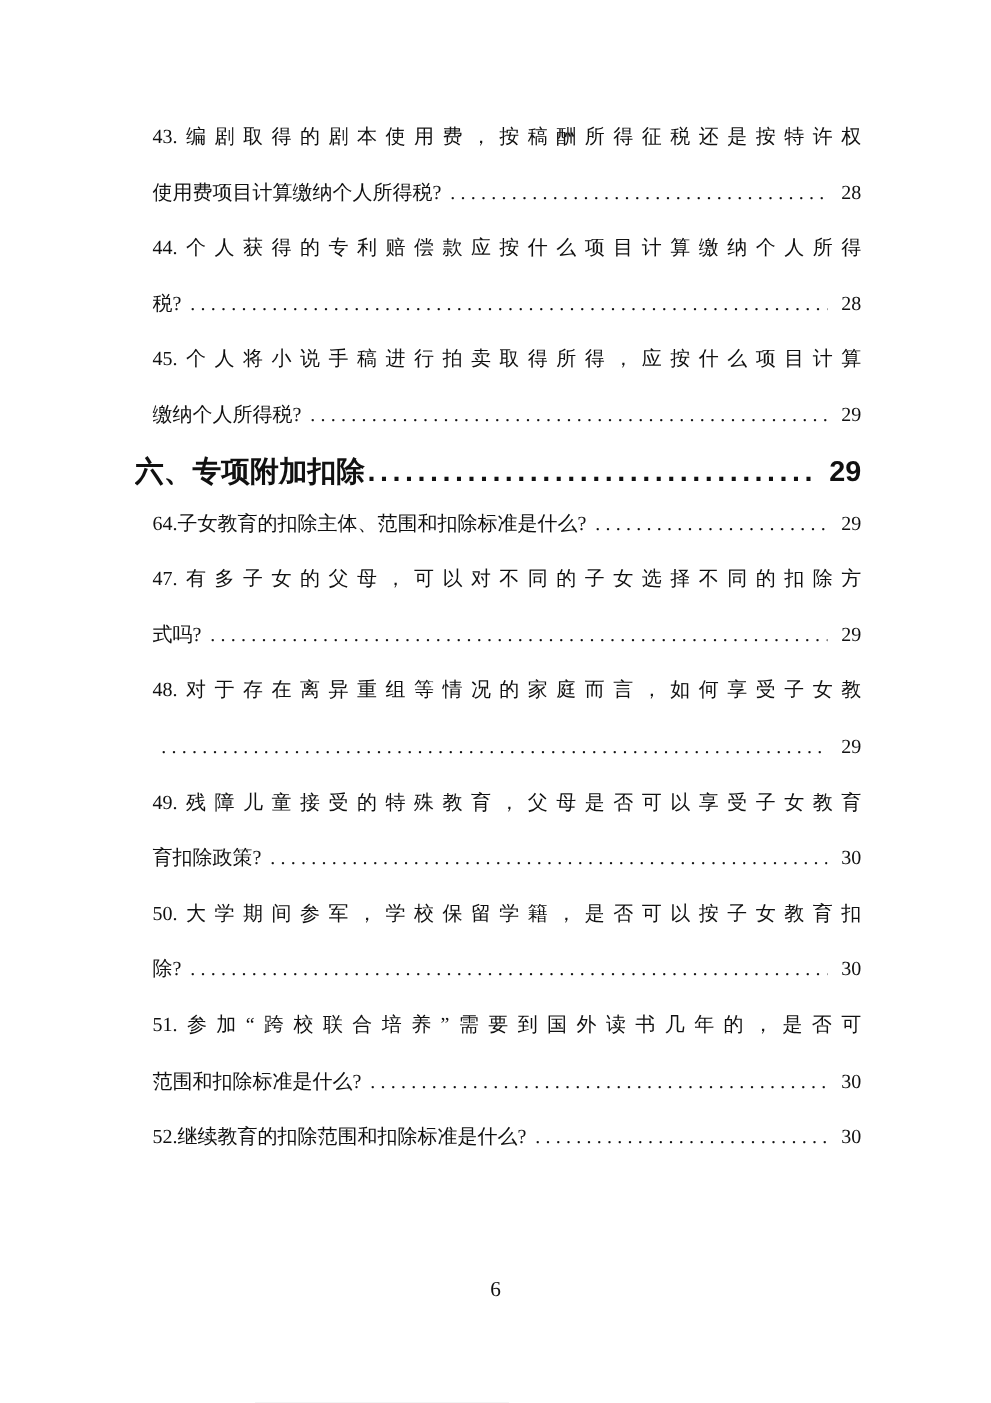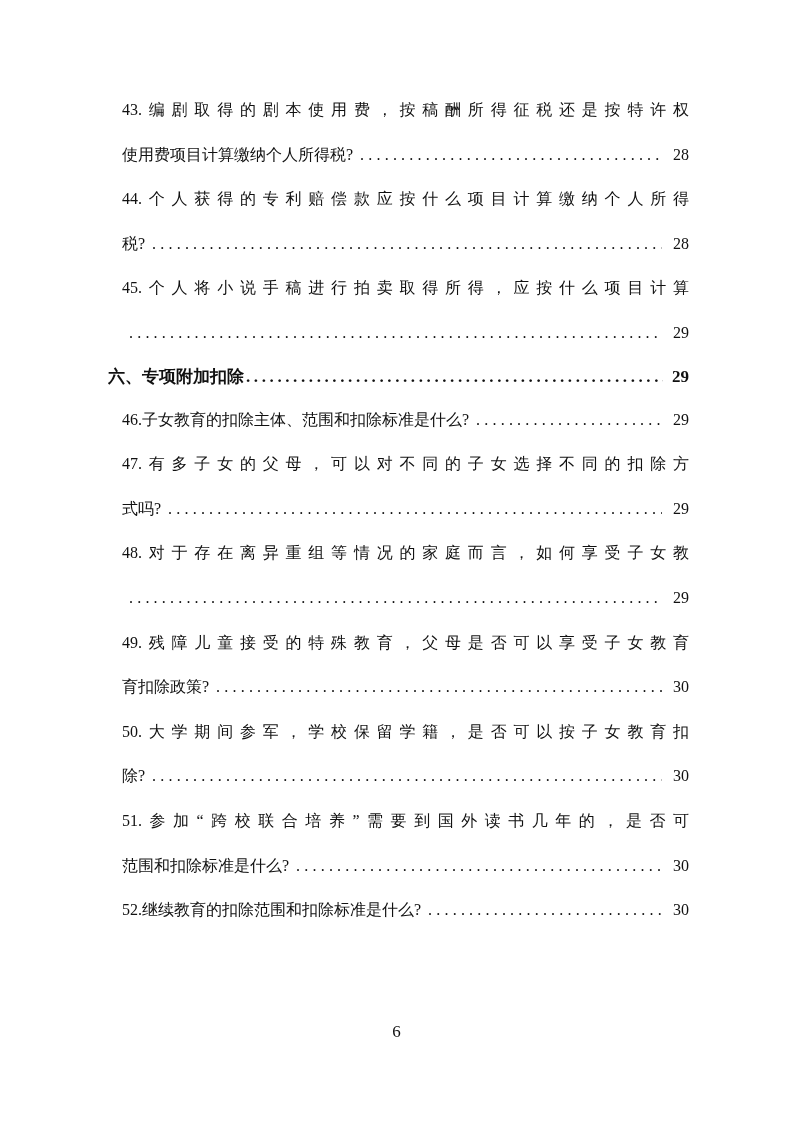--- a/index.html
+++ b/index.html
@@ -52,23 +52,23 @@
   }
   .leader::after {
     content: "..........................................................................................................................................";
     letter-spacing: 4.2px;
   }
   .pageno {
     white-space: nowrap;
   }
   
   .toc-item.section {
-    font-family: Liberation Serif, serif;
+    font-family: Liberation Sans, sans-serif;
     font-weight: 700;
-    font-size: 17px;
+    font-size: 23px;
     line-height: 42px;
     margin-left: -14px;
   }
   .toc-item.section .leader {
     margin-left: 2px;
     margin-right: 9px;
   }
   .toc-item.section .leader::after {
     letter-spacing: 3.6px;
   }
@@ -99,34 +99,35 @@
         <div class="line-full">44.个人获得的专利赔偿款应按什么项目计算缴纳个人所得</div>
         <div class="line-last">
           <span class="txt">税?</span>
           <span class="leader"></span>
           <span class="pageno">28</span>
         </div>
       </div>
       <div class="toc-item">
         <div class="line-full">45.个人将小说手稿进行拍卖取得所得，应按什么项目计算</div>
         <div class="line-last">
+          <span class="txt">缴纳个人所得税?</span>
           <span class="leader"></span>
           <span class="pageno">29</span>
         </div>
       </div>
       <div class="toc-item section">
         <div class="line-last">
           <span class="txt">六、专项附加扣除</span>
           <span class="leader"></span>
           <span class="pageno">29</span>
         </div>
       </div>
       <div class="toc-item">
         <div class="line-last">
-          <span class="txt">46.子女教育的扣除主体、范围和扣除标准是什么?</span>
+          <span class="txt">64.子女教育的扣除主体、范围和扣除标准是什么?</span>
           <span class="leader"></span>
           <span class="pageno">29</span>
         </div>
       </div>
       <div class="toc-item">
         <div class="line-full">47.有多子女的父母，可以对不同的子女选择不同的扣除方</div>
         <div class="line-last">
           <span class="txt">式吗?</span>
           <span class="leader"></span>
           <span class="pageno">29</span>

